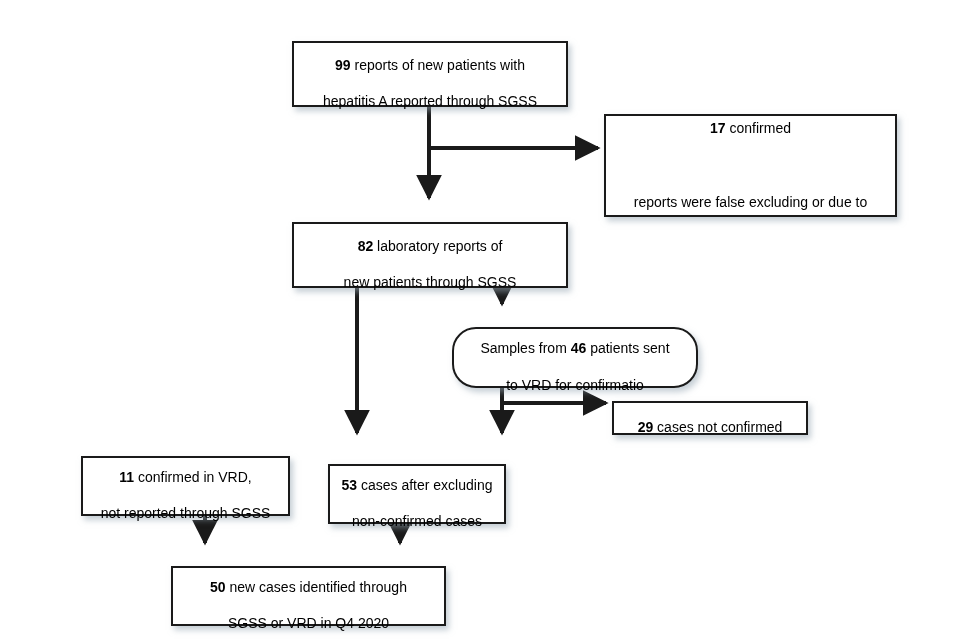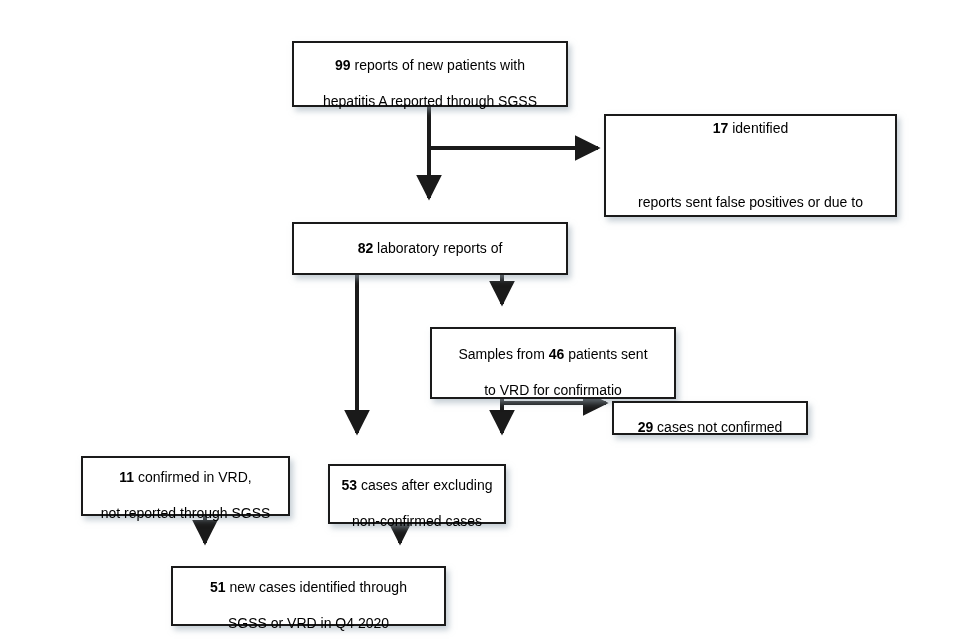--- a/index.html
+++ b/index.html
@@ -77,33 +77,34 @@
 
   <div class="node" style="left:292px; top:25px; width:276px; height:66px;">
     <div class="txt">
       <b>99</b><span> reports of new patients with</span><br>
       <span>hepatitis A reported through SGSS</span>
     </div>
   </div>
 
   <div class="node" style="left:604px; top:98px; width:293px; height:103px;">
     <div class="txt">
-      <b>17</b><span> identified</span><br>
+      <b>17</b><span> confirmed</span><br>
       <br>
-      <span>reports sent false positives or due to</span><br>
+      <span>reports were false excluding or due to</span><br>
     </div>
   </div>
 
-  <div class="node" style="left:292px; top:206px; width:276px; height:53px;">
+  <div class="node" style="left:292px; top:206px; width:276px; height:66px;">
     <div class="txt">
       <b>82</b><span> laboratory reports of</span><br>
+      <span>new patients through SGSS</span>
     </div>
   </div>
 
-  <div class="node" style="left:430px; top:311px; width:246px; height:72px;">
+  <div class="node" style="left:452px; top:311px; width:246px; height:61px;border-radius:24px;">
     <div class="txt">
       <span>Samples from </span><b>46</b><span> patients sent</span><br>
       <span>to VRD for confirmatio</span>
     </div>
   </div>
 
   <div class="node" style="left:612px; top:385px; width:196px; height:34px;">
     <div class="txt">
       <b>29</b><span> cases not confirmed</span>
     </div>
@@ -118,18 +119,18 @@
 
   <div class="node" style="left:328px; top:448px; width:178px; height:60px;">
     <div class="txt">
       <b>53</b><span> cases after excluding</span><br>
       <span>non-confirmed cases</span>
     </div>
   </div>
 
   <div class="node" style="left:171px; top:550px; width:275px; height:60px;">
     <div class="txt">
-      <b>51</b><span> new cases identified through</span><br>
+      <b>50</b><span> new cases identified through</span><br>
       <span>SGSS or VRD in Q4 2020</span>
     </div>
   </div>
 
 </div>
 
 </body></html>

